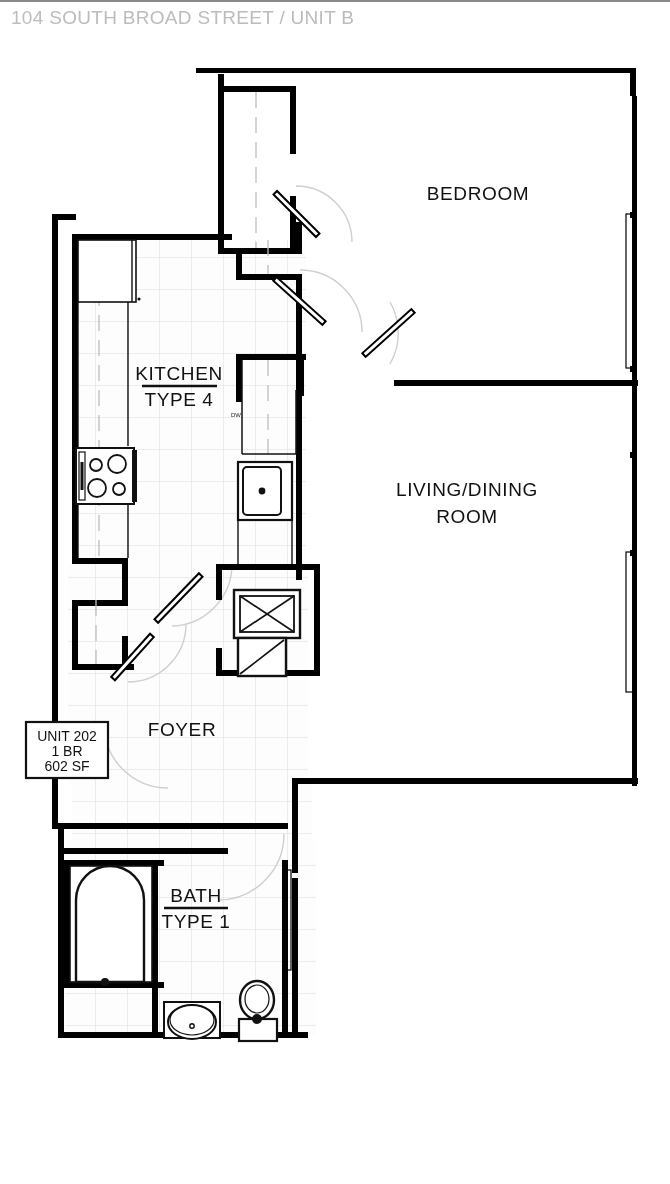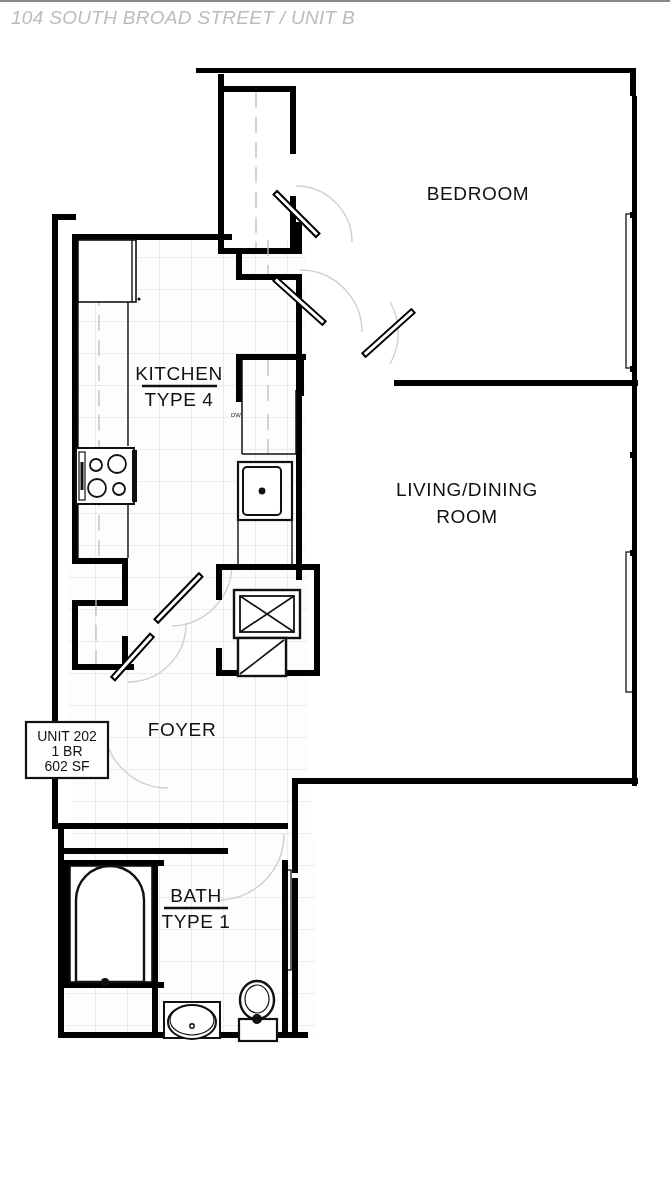--- a/index.html
+++ b/index.html
@@ -22,21 +22,20 @@
   }
   #header {
     position: absolute;
     left: 0; top: 2px;
     width: 670px;
     height: 32px;
     display: flex;
     align-items: center;
     padding-left: 11px;
     box-sizing: border-box;
-    font-style: italic;
   }
   #header-title {
     font-family: "Liberation Sans", sans-serif;
     font-size: 19px;
     letter-spacing: 0.3px;
     color: #bcbcbc;
     white-space: nowrap;
   }
   #plan-wrap {
     position: absolute;

